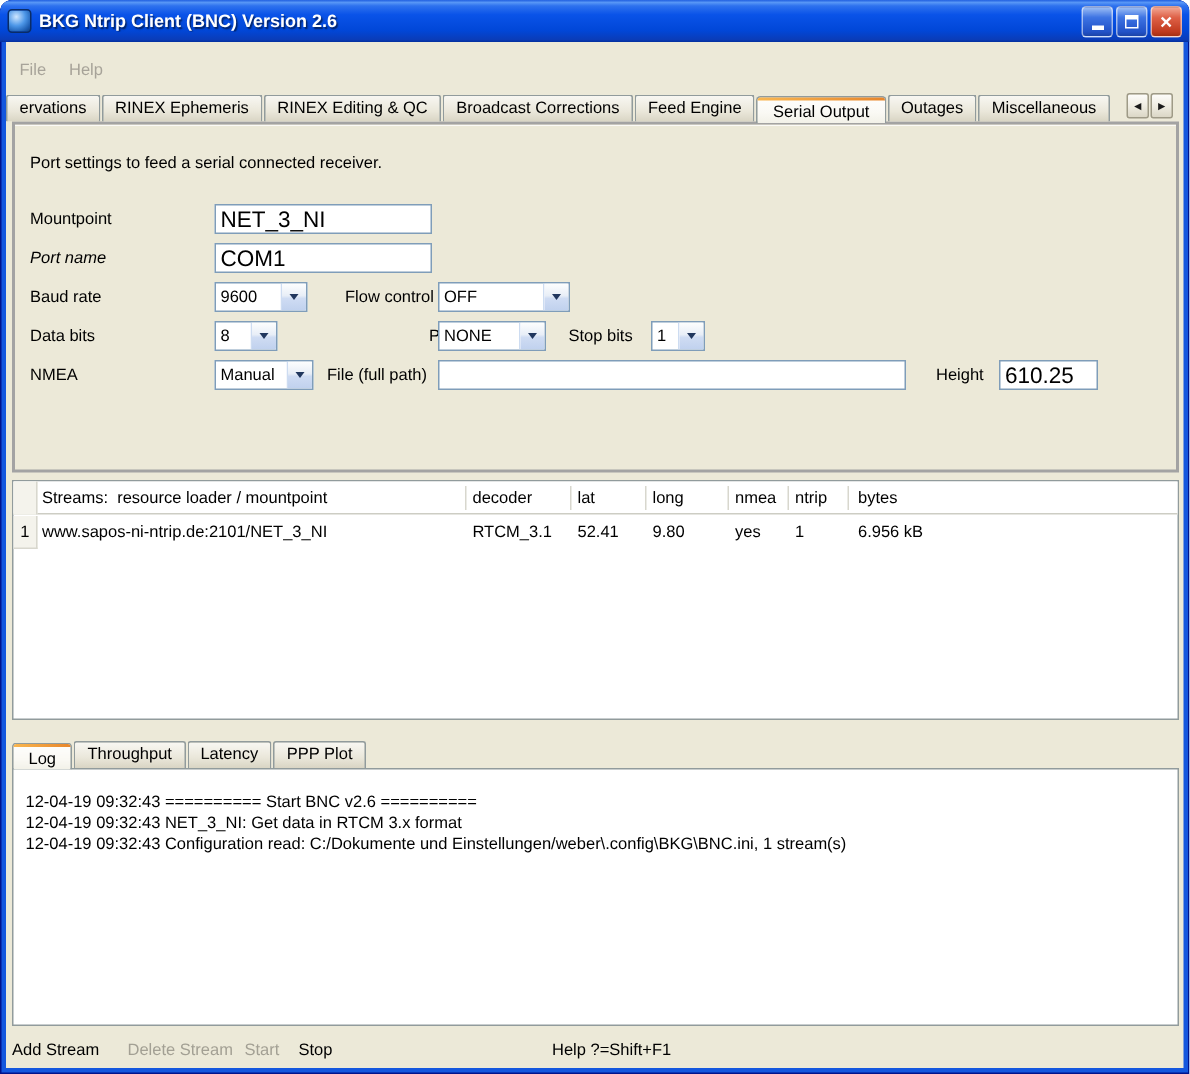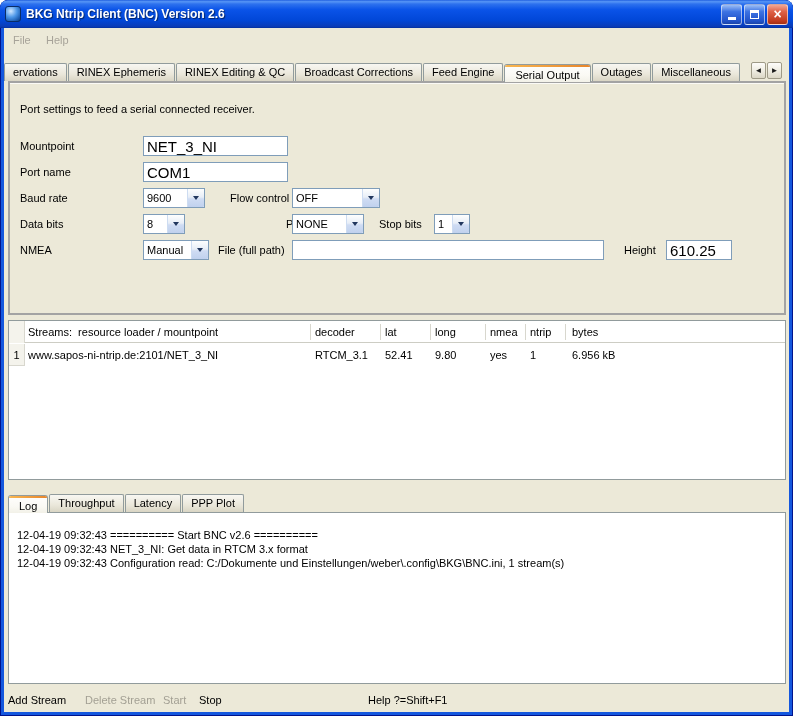--- a/index.html
+++ b/index.html
@@ -40,21 +40,21 @@
   .glyph-max { width: 9px; height: 9px; border: 1px solid #fff; border-top-width: 3px; }
   .glyph-close { color: #fff; font-weight: bold; font-size: 14px; line-height: 1; }
 
   
   .winbody {
     position: absolute; left: 4px; top: 28px; right: 4px; bottom: 4px;
     background: #ECE9D8;
   }
 
   
-  .menubar { position: absolute; left: 0; top: 0; width: 100%; height: 24px; }
+  .menubar { position: absolute; left: 0; top: 7px; width: 100%; height: 24px; }
   .menu-item { position: absolute; top: 3px; height: 18px; line-height: 18px; color: #A7A399; padding: 0 4px; }
   .menu-file { left: 5px; }
   .menu-help { left: 38px; }
 
   
   .tabbar { position: absolute; display: flex; align-items: flex-end; height: 21px; z-index: 3; }
   .tabbar-top { left: 0; top: 32px; }
   .tabbar-bottom { left: 4px; top: 463px; }
   .tab {
     height: 18px; line-height: 17px; padding: 0 8px; margin-right: 1px;
@@ -105,21 +105,21 @@
     border-left: 1px solid #CDDCF1; border-radius: 0 1px 1px 0;
     display: flex; align-items: center; justify-content: center;
   }
   .combo .cbtn i {
     width: 0; height: 0; border-left: 3px solid transparent; border-right: 3px solid transparent;
     border-top: 4px solid #21375E;
   }
 
   
   .lbl-col1 { left: 10px; }
-  .r1 { top: 53px; }  .r2 { top: 79px; }  .r3 { top: 105px; }  .r4 { top: 131px; }  .r5 { top: 157px; }
+  .r1 { top: 53px; }  .r2 { top: 79px; font-style: italic; }  .r3 { top: 105px; }  .r4 { top: 131px; }  .r5 { top: 157px; }
   .in-mount { left: 133px; top: 53px; width: 145px; }
   .in-port  { left: 133px; top: 79px; width: 145px; }
   .cb-baud  { left: 133px; top: 105px; width: 62px; }
   .lbl-flow { left: 220px; }
   .cb-flow  { left: 282px; top: 105px; width: 88px; }
   .cb-data  { left: 133px; top: 131px; width: 42px; }
   .lbl-parity { left: 236px; padding-left: 40px; }
   .cb-parity  { left: 282px; top: 131px; width: 72px; }
   .lbl-stop { left: 369px; }
   .cb-stop  { left: 424px; top: 131px; width: 36px; }

